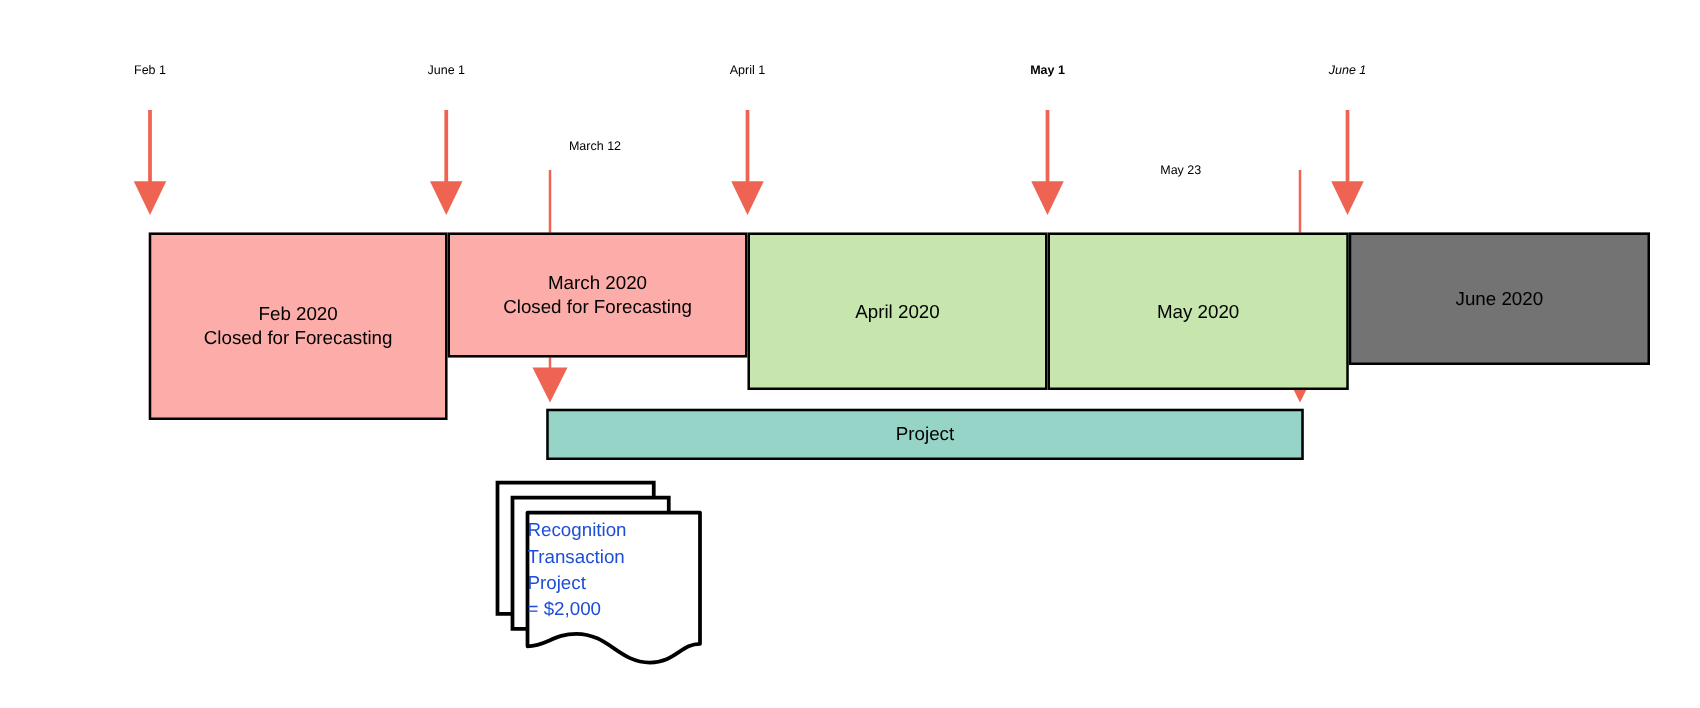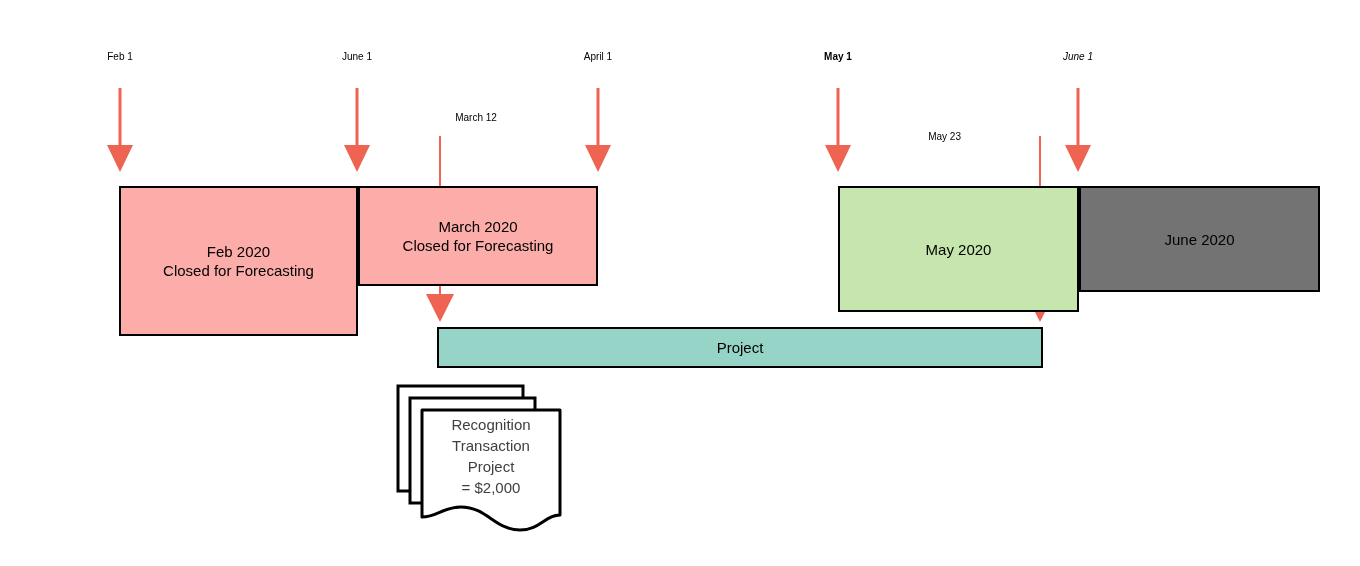--- a/index.html
+++ b/index.html
@@ -55,24 +55,24 @@
     align-items: center;
     justify-content: center;
     font-size: 15px;
     color: #000000;
   }
   .doc-stack {
     position: absolute;
   }
   .doc-text {
     position: absolute;
-    text-align: center;
+    text-align: left;
     font-size: 15px;
     line-height: 21px;
-    color: #404040;
+    color: #1d4ed8;
     white-space: pre-line;
   }
 </style>
 </head>
 <body>
 
 <div id="canvas">
 
   <div class="marker-label center" style="left:120px; top:48px;">Feb 1</div>
   <div class="marker-label center" style="left:357px; top:48px;">June 1</div>
@@ -120,20 +120,23 @@
   <div class="bar-segment" style="left:119px; top:186px; width:239px; height:150px; background:#FCADA9;">
     <span class="seg-text">Feb 2020
 Closed for Forecasting</span>
   </div>
 
   <div class="bar-segment" style="left:358px; top:186px; width:240px; height:100px; background:#FCADA9;">
     <span class="seg-text">March 2020
 Closed for Forecasting</span>
   </div>
 
+  <div class="bar-segment" style="left:598px; top:186px; width:240px; height:126px; background:#C6E6AE;">
+    <span class="seg-text">April 2020</span>
+  </div>
 
   <div class="bar-segment" style="left:838px; top:186px; width:241px; height:126px; background:#C6E6AE;">
     <span class="seg-text">May 2020</span>
   </div>
 
   <div class="bar-segment" style="left:1079px; top:186px; width:241px; height:106px; background:#737373;">
     <span class="seg-text">June 2020</span>
   </div>
 
   <div class="project-bar" style="left:437px; top:327px; width:606px; height:41px; background:#97D4C8;">

